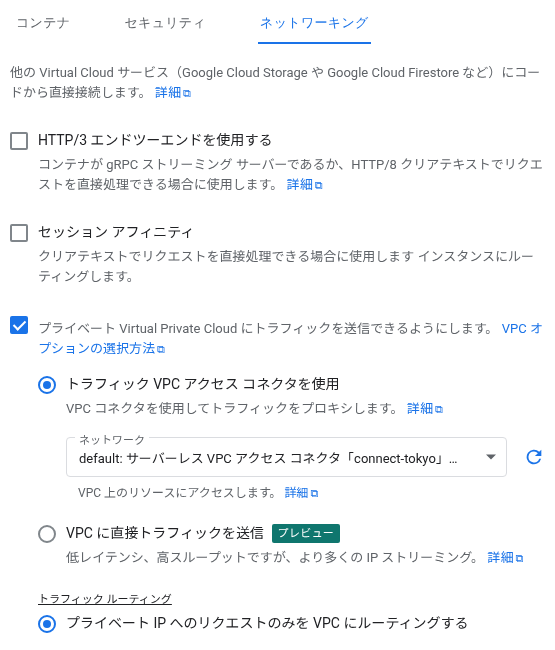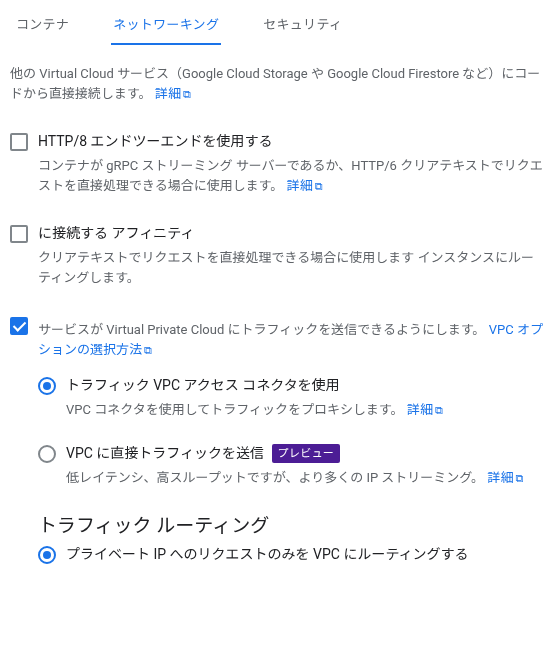--- a/index.html
+++ b/index.html
@@ -17,23 +17,24 @@
     font-size: 13px;
     color: var(--text);
     background:#fff;
     width:555px;
   }
   .page { padding: 0 6px 20px 6px; }
 
   
   .tabs {
     display:flex;
-    gap: 40px;
+    gap: 50px;
     padding: 6px 8px 0 8px;
     border-bottom: 1px solid transparent; 
+    font-family: Liberation Mono, monospace;
   }
   .tab {
     padding: 8px 2px 10px 2px;
     font-size: 13px;
     color: var(--gray-text);
     cursor:pointer;
     border-bottom: 2px solid transparent;
     letter-spacing: .3px;
   }
   .tab.active {
@@ -102,28 +103,29 @@
     position:absolute;
     left:3px; top:3px;
     width:8px; height:8px;
     border-radius:50%;
     background: var(--blue);
   }
 
   .indent1 { margin-left: 28px; }
 
   .subhead {
-    font-size:19px;
+    font-size:11px;
     color: var(--text-strong);
     margin: 22px 0 8px 0;
+    text-decoration: underline;
   }
 
   .badge {
     display:inline-block;
-    background:#4c1d95;
+    background:#0f766e;
     color:#fff;
     font-size:11px;
     padding:2px 6px;
     border-radius:2px;
     vertical-align:1px;
     margin-left:4px;
     letter-spacing:.3px;
   }
 
   
@@ -179,62 +181,62 @@
     color: var(--gray-text);
   }
 </style>
 </head>
 <body>
 
 <div class="page">
 
   <div class="tabs">
     <div class="tab">コンテナ</div>
+    <div class="tab">セキュリティ</div>
     <div class="tab active">ネットワーキング</div>
-    <div class="tab">セキュリティ</div>
   </div>
 
   <div class="intro">
     <span>他の Virtual Cloud サービス（Google Cloud Storage や Google Cloud Firestore など）にコードから直接接続します。 </span>
     <a class="link">
       <span>詳細</span><span class="ext">⧉</span>
     </a>
   </div>
 
   <div class="section">
     <div class="row">
       <div class="cb"></div>
       <div class="text">
-        <div class="title">HTTP/8 エンドツーエンドを使用する</div>
+        <div class="title">HTTP/3 エンドツーエンドを使用する</div>
         <div class="desc">
-          <span>コンテナが gRPC ストリーミング サーバーであるか、HTTP/6 クリアテキストでリクエストを直接処理できる場合に使用します。 </span>
+          <span>コンテナが gRPC ストリーミング サーバーであるか、HTTP/8 クリアテキストでリクエストを直接処理できる場合に使用します。 </span>
           <a class="link">
             <span>詳細</span><span class="ext">⧉</span>
           </a>
         </div>
       </div>
     </div>
   </div>
 
   <div class="section">
     <div class="row">
       <div class="cb"></div>
       <div class="text">
-        <div class="title">に接続する アフィニティ</div>
+        <div class="title">セッション アフィニティ</div>
         <div class="desc">クリアテキストでリクエストを直接処理できる場合に使用します インスタンスにルーティングします。</div>
       </div>
     </div>
   </div>
 
   <div class="section">
     <div class="row">
       <div class="cb checked"></div>
       <div class="text">
         <div class="desc">
-          <span>サービスが Virtual Private Cloud にトラフィックを送信できるようにします。 </span>
+          <span>プライベート Virtual Private Cloud にトラフィックを送信できるようにします。 </span>
           <a class="link">
             <span>VPC オプションの選択方法</span><span class="ext">⧉</span>
           </a>
         </div>
       </div>
     </div>
 
     <div class="indent1" style="margin-top:16px;">
       <div class="row">
         <div class="radio sel"></div>
@@ -242,20 +244,40 @@
           <div class="title">トラフィック VPC アクセス コネクタを使用</div>
           <div class="desc">
             <span>VPC コネクタを使用してトラフィックをプロキシします。 </span>
             <a class="link">
               <span>詳細</span><span class="ext">⧉</span>
             </a>
           </div>
         </div>
       </div>
 
+      <div class="indent1">
+        <div class="field-row">
+          <div class="field">
+            <span class="floating-label">ネットワーク</span>
+            <span class="value">default: サーバーレス VPC アクセス コネクタ「connect-tokyo」…</span>
+            <span class="caret"></span>
+          </div>
+          <span class="refresh">
+            <svg width="22" height="22" viewBox="0 0 24 24">
+              <path fill="currentColor" d="M17.65 6.35A8 8 0 1 0 19.73 14h-2.08A6 6 0 1 1 12 6a5.9 5.9 0 0 1 4.22 1.78L13 11h7V4z"></path>
+            </svg>
+          </span>
+        </div>
+        <div class="field-help">
+          <span>VPC 上のリソースにアクセスします。 </span>
+          <a class="link">
+            <span>詳細</span><span class="ext">⧉</span>
+          </a>
+        </div>
+      </div>
 
       <div class="row" style="margin-top:24px;">
         <div class="radio"></div>
         <div class="text">
           <div class="title">
             <span>VPC に直接トラフィックを送信</span>
             <span class="badge">プレビュー</span>
           </div>
           <div class="desc">
             <span>低レイテンシ、高スループットですが、より多くの IP ストリーミング。 </span>

